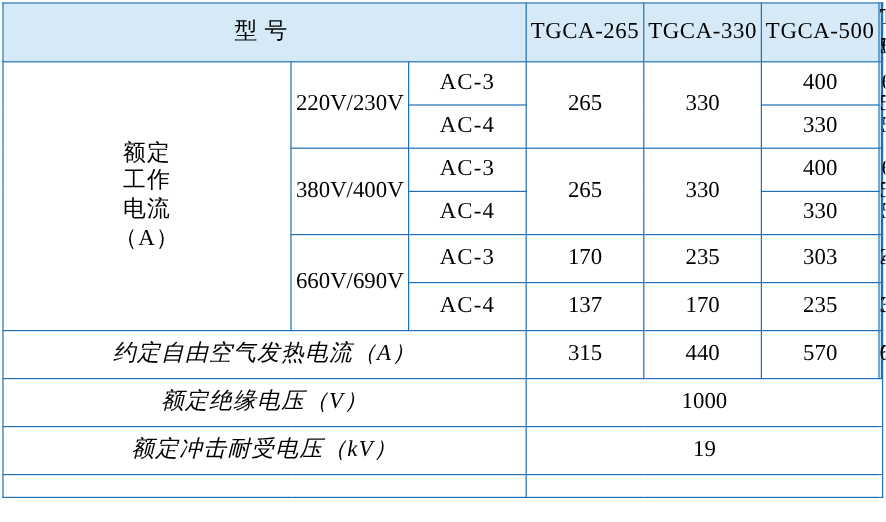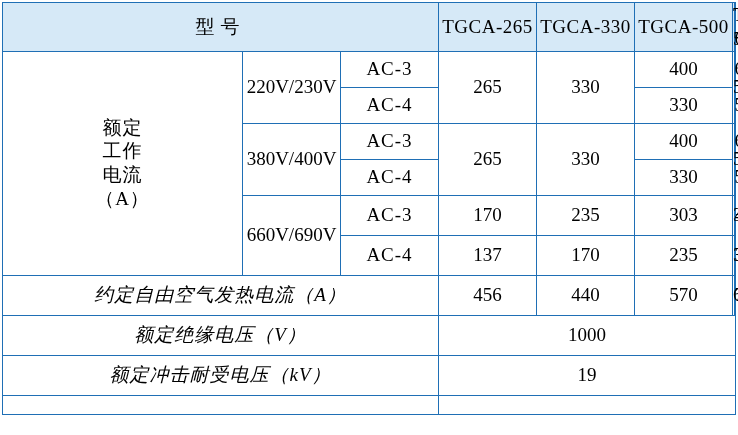--- a/index.html
+++ b/index.html
@@ -159,21 +159,21 @@
         <td class="lbl-ac">AC-4</td>
         <td class="cell-num">137</td>
         <td class="cell-num">170</td>
         <td class="cell-num">235</td>
         <td class="cell-num">303</td>
         <td class="cell-num">353</td>
       </tr>
 
       <tr class="row-wide">
         <td colspan="3" class="span-label">约定自由空气发热电流（A）</td>
-        <td class="cell-num">456</td>
+        <td class="cell-num">315</td>
         <td class="cell-num">440</td>
         <td class="cell-num">570</td>
         <td class="cell-num">630</td>
         <td class="cell-num">700</td>
       </tr>
 
       <tr class="row-wide">
         <td colspan="3" class="span-label">额定绝缘电压（V）</td>
         <td colspan="5" class="cell-num">1000</td>
       </tr>

